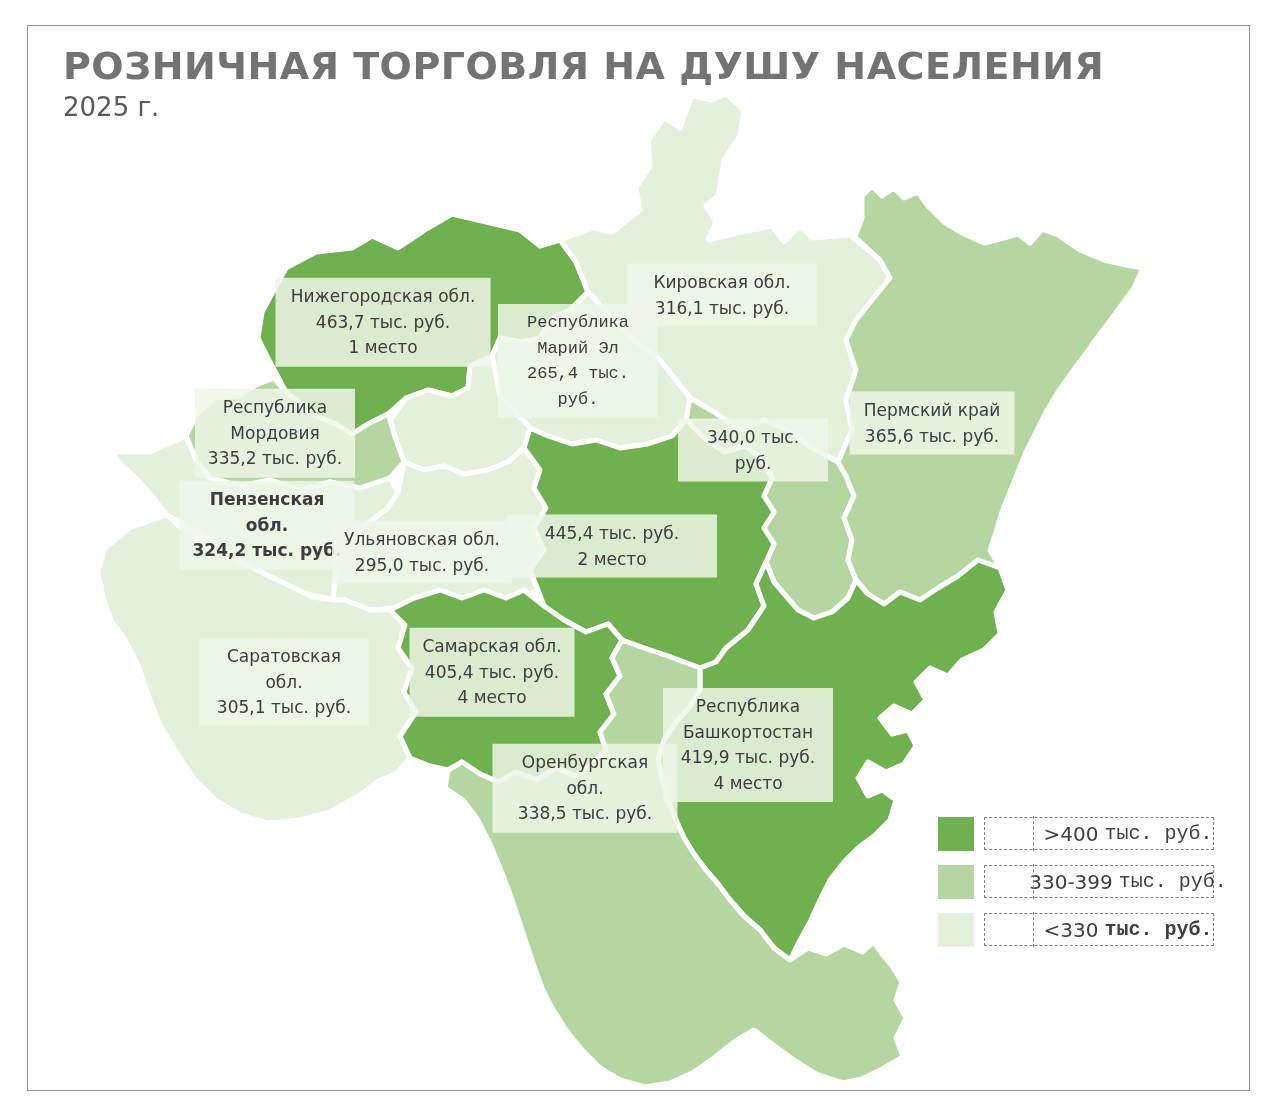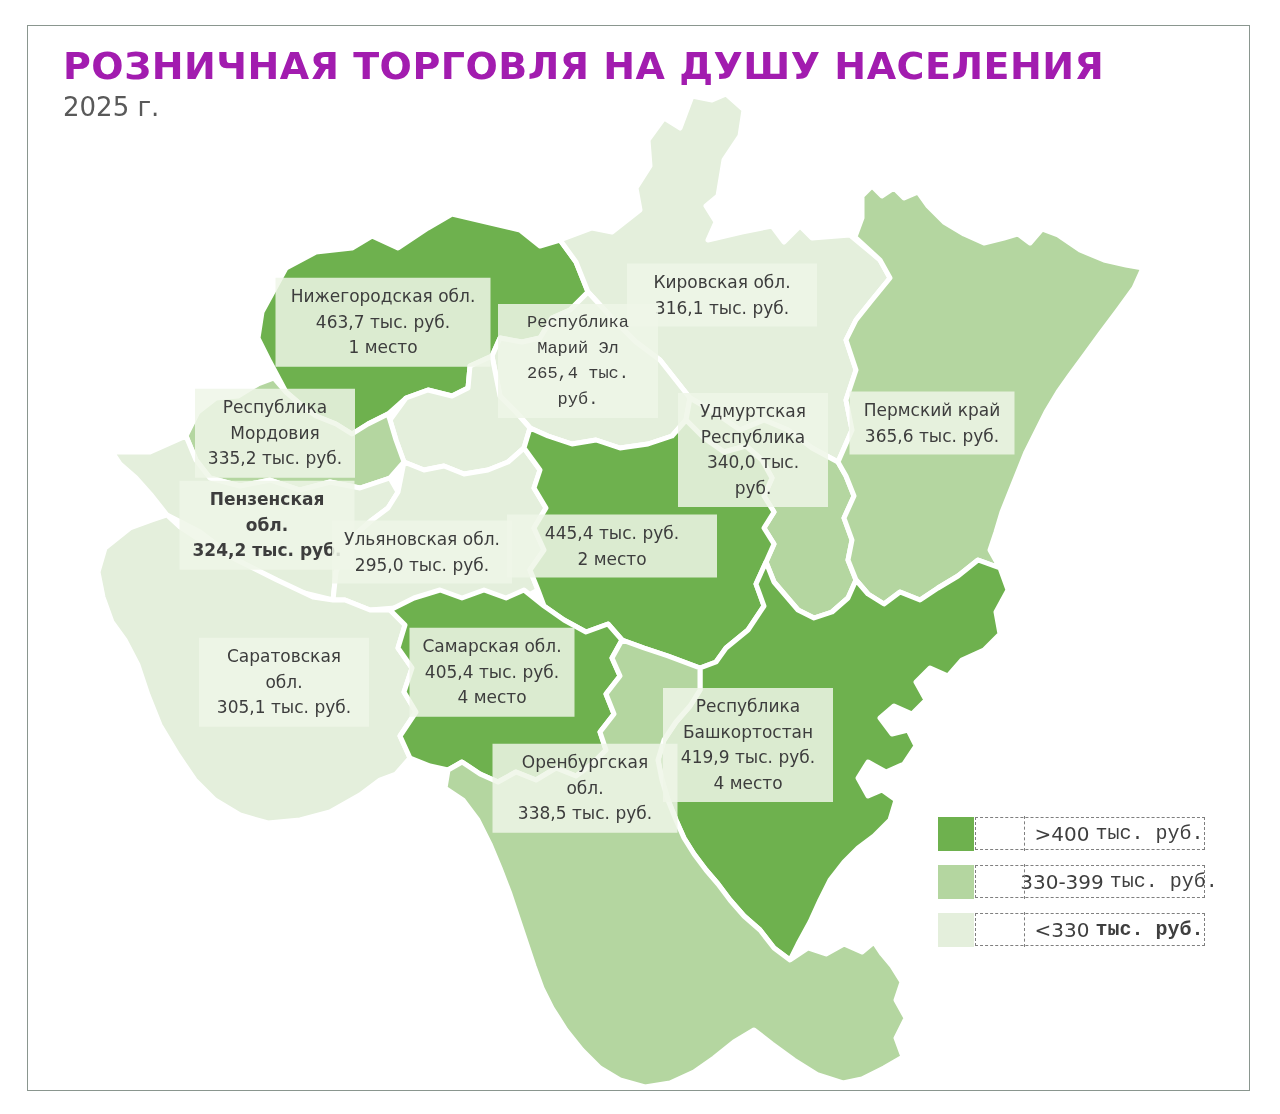--- a/index.html
+++ b/index.html
@@ -1,30 +1,30 @@
 <!DOCTYPE html>
 <html><head>
 <meta charset="utf-8">
 <style>
   html,body{margin:0;padding:0;background:#fff;}
   body{font-family:"DejaVu Sans","Liberation Sans",sans-serif;}
   .stage{position:relative;width:1280px;height:1114px;background:#ffffff;overflow:hidden;}
   .slide-border{position:absolute;left:27px;top:25px;width:1221px;height:1064px;border:1px solid #8a968f;}
-  .title{position:absolute;left:63px;top:44px;font-size:38px;font-weight:bold;color:#a21caf;letter-spacing:.5px;white-space:nowrap;}
+  .title{position:absolute;left:63px;top:44px;font-size:38px;font-weight:bold;color:#737373;letter-spacing:.5px;white-space:nowrap;}
   .subtitle{position:absolute;left:63px;top:92px;font-size:26px;color:#595959;}
   svg.map{position:absolute;left:0;top:0;width:1280px;height:1114px;}
   .rgn{stroke:#ffffff;stroke-width:5;stroke-linejoin:round;}
   .rgn-line{fill:none;stroke:#a2aca2;stroke-width:1.2;stroke-linejoin:round;}
   .map-label{position:absolute;transform:translate(-50%,-50%);background:rgba(238,246,232,.85);
     color:#3d3d3d;font-size:17px;line-height:1.5;text-align:center;padding:6px 10px;}
   .map-label .nm,.map-label .val,.map-label .rank{white-space:normal;}
   .legend{position:absolute;left:938px;top:816px;}
   .legend-row{display:flex;align-items:center;margin-bottom:13px;height:35px;}
   .legend-swatch{width:36px;height:34px;flex:0 0 36px;}
-  .legend-box{position:relative;width:230px;height:33px;border:1.5px dashed #7f7f7f;margin-left:1px;
+  .legend-box{position:relative;width:230px;height:33px;border:1.5px dashed #7f7f7f;margin-left:10px;
     display:flex;align-items:center;justify-content:center;padding-left:58px;box-sizing:border-box;
     font-size:20px;color:#3f3f3f;white-space:nowrap;}
   .legend-box .vline{position:absolute;left:48px;top:-2px;bottom:-2px;border-left:1.5px dashed #7f7f7f;}
   .legend-unit{margin-left:6px;font-family:Liberation Mono, monospace;}
 </style>
 </head>
 <body>
 
 <div class="stage">
   <div class="slide-border"></div>
@@ -77,21 +77,20 @@
   </div>
   <div class="map-label" style="left:578px;top:361px;width:140px;font-family:Liberation Mono, monospace;">
     <div class="nm">Республика Марий Эл</div>
     <div class="val">265,4 тыс. руб.</div>
   </div>
   <div class="map-label" style="left:275px;top:433px;width:140px;">
     <div class="nm">Республика Мордовия</div>
     <div class="val">335,2 тыс. руб.</div>
   </div>
   <div class="map-label" style="left:753px;top:450px;width:130px;">
-    <div class="nm">Удмуртская Республика</div>
     <div class="val">340,0 тыс. руб.</div>
   </div>
   <div class="map-label" style="left:932px;top:423px;width:145px;">
     <div class="nm">Пермский край</div>
     <div class="val">365,6 тыс. руб.</div>
   </div>
   <div class="map-label" style="left:267px;top:525px;width:155px;font-weight:bold;">
     <div class="nm">Пензенская обл.</div>
     <div class="val">324,2 тыс. руб.</div>
   </div>

